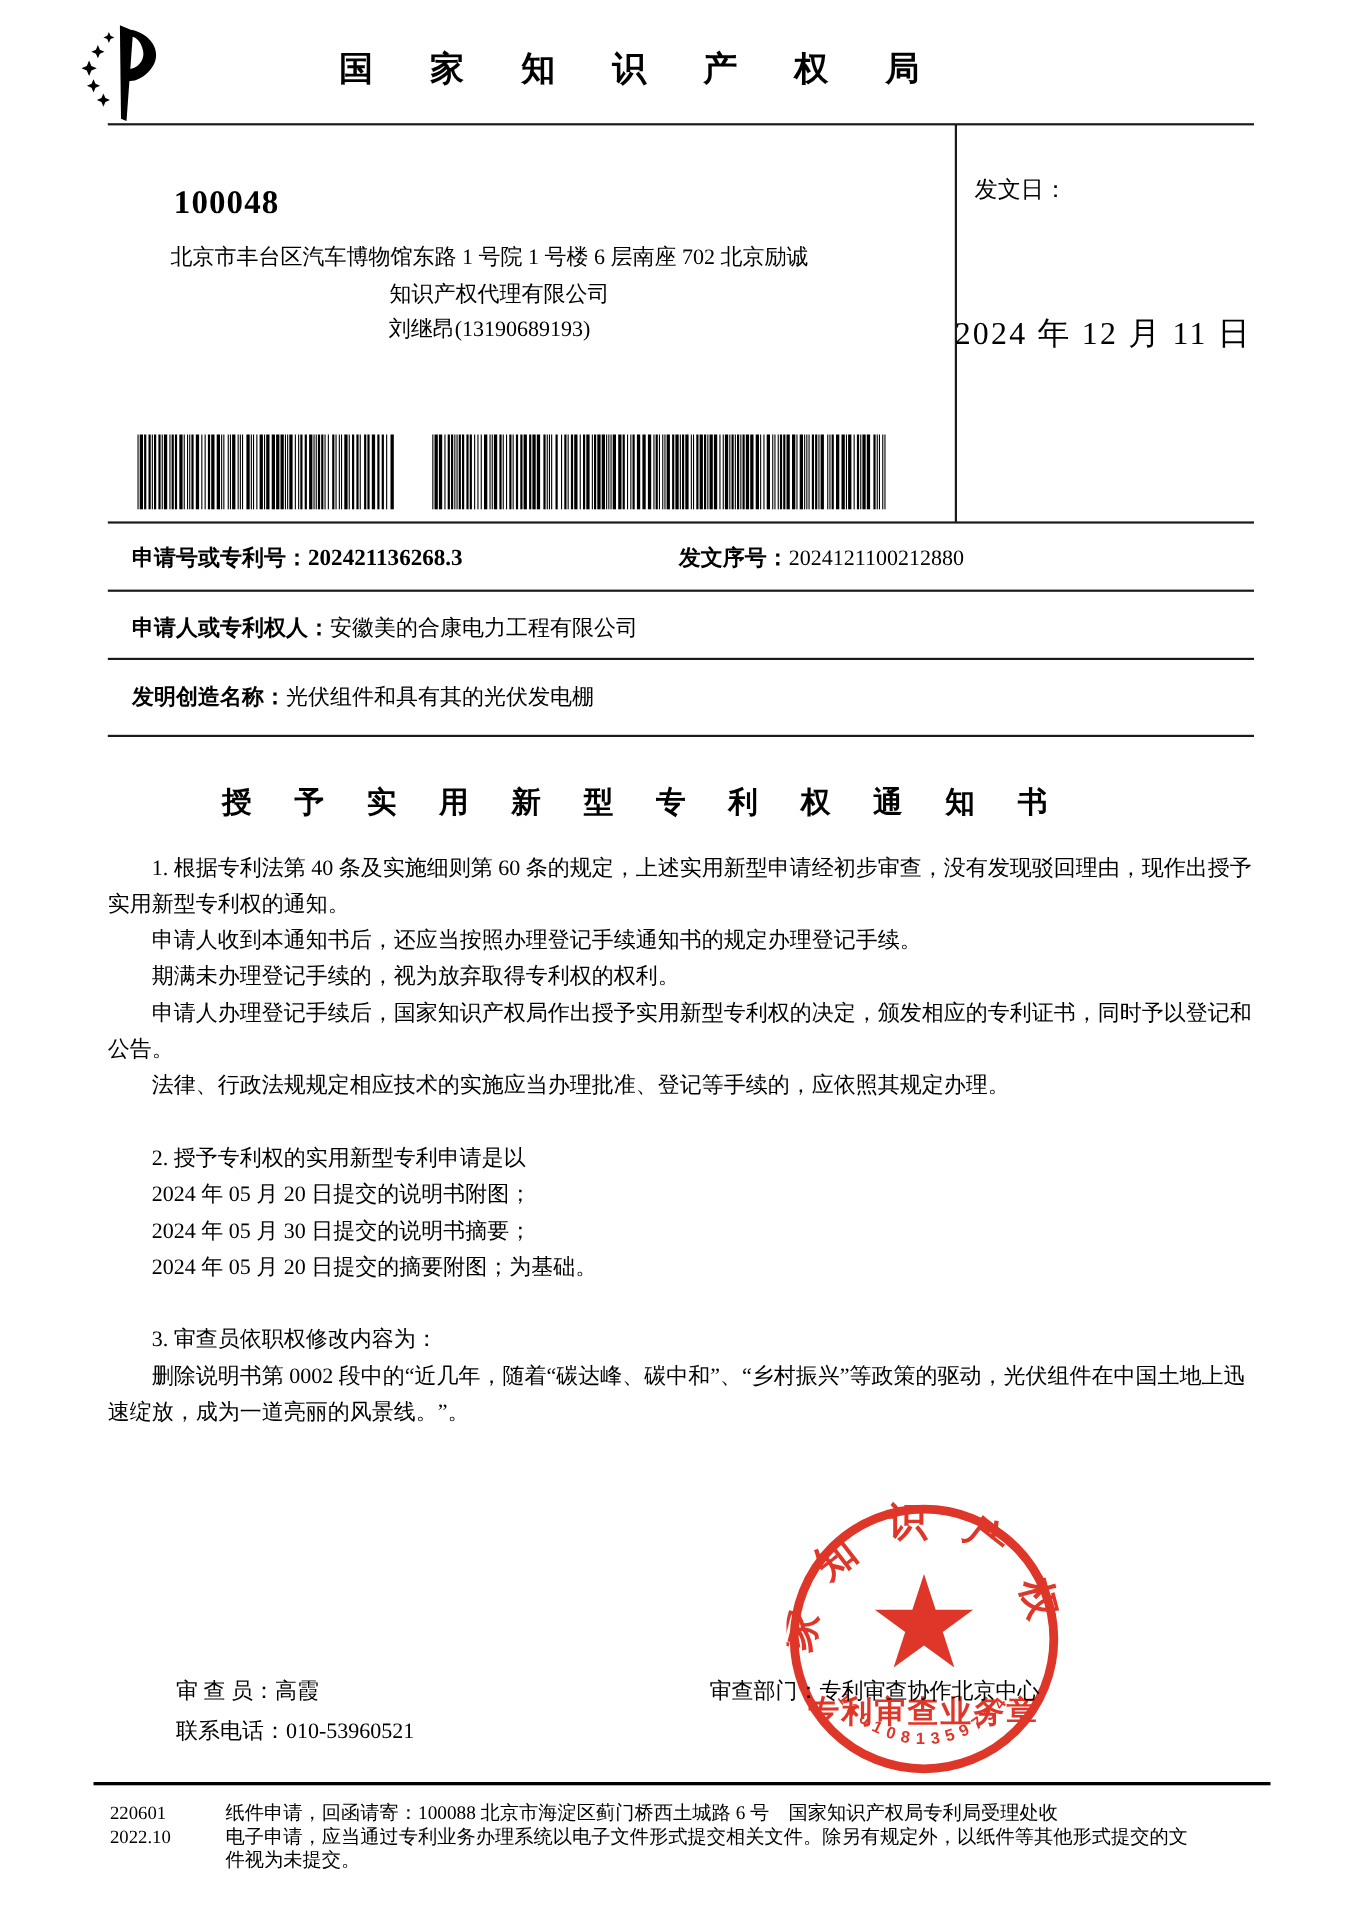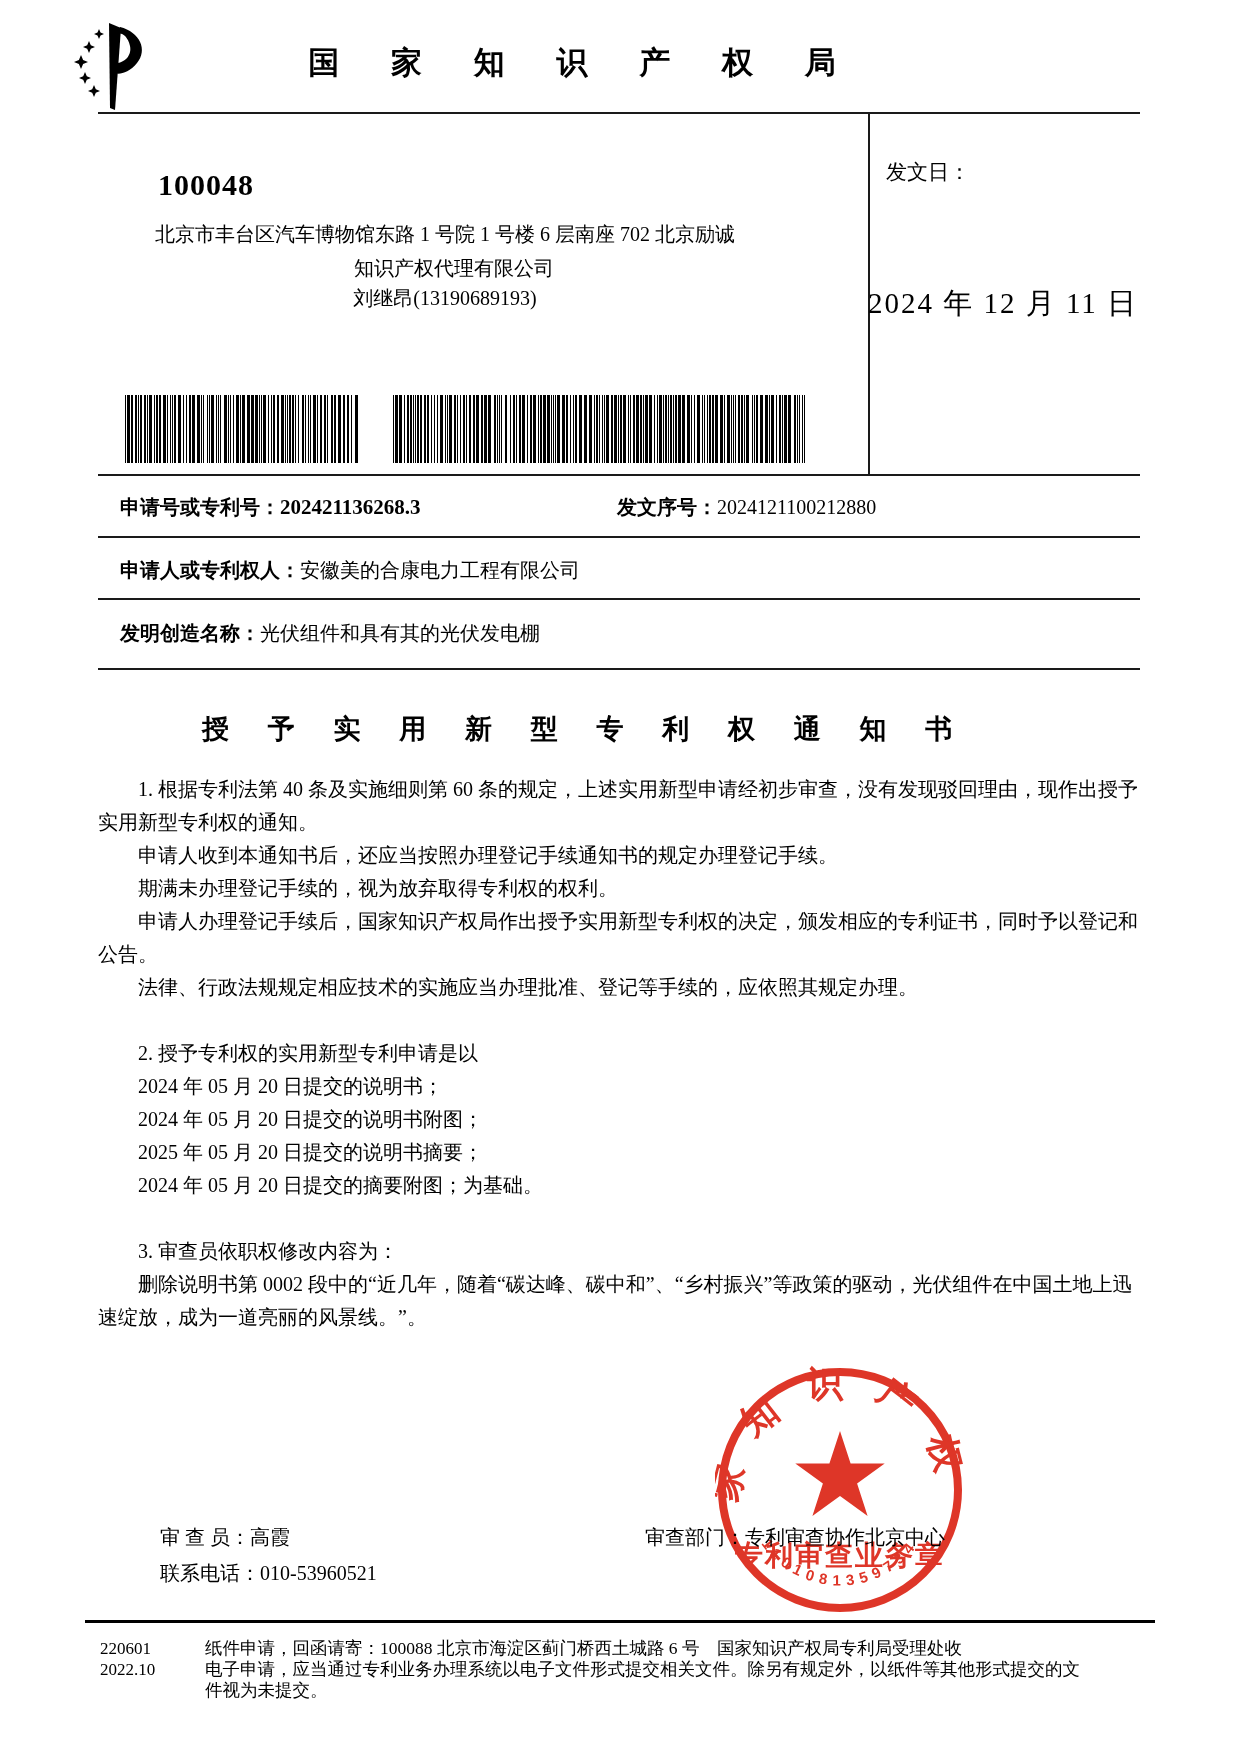--- a/index.html
+++ b/index.html
@@ -295,23 +295,22 @@
   <div class="abs nowrap ctr notice-title" style="left:585px;top:711px;">授 予 实 用 新 型 专 利 权 通 知 书</div>
 
   <div class="abs body-text" style="left:98px;top:773px;width:1048px;">
     <p>1. 根据专利法第 40 条及实施细则第 60 条的规定，上述实用新型申请经初步审查，没有发现驳回理由，现作出授予实用新型专利权的通知。</p>
     <p>申请人收到本通知书后，还应当按照办理登记手续通知书的规定办理登记手续。</p>
     <p>期满未办理登记手续的，视为放弃取得专利权的权利。</p>
     <p>申请人办理登记手续后，国家知识产权局作出授予实用新型专利权的决定，颁发相应的专利证书，同时予以登记和公告。</p>
     <p>法律、行政法规规定相应技术的实施应当办理批准、登记等手续的，应依照其规定办理。</p>
     <div class="gap"></div>
     <p>2. 授予专利权的实用新型专利申请是以</p>
-    <p>2024 年 05 月 20 日提交的说明书；</p>
     <p>2024 年 05 月 20 日提交的说明书附图；</p>
-    <p>2025 年 05 月 20 日提交的说明书摘要；</p>
+    <p>2024 年 05 月 30 日提交的说明书摘要；</p>
     <p>2024 年 05 月 20 日提交的摘要附图；为基础。</p>
     <div class="gap"></div>
     <p>3. 审查员依职权修改内容为：</p>
     <p>删除说明书第 0002 段中的“近几年，随着“碳达峰、碳中和”、“乡村振兴”等政策的驱动，光伏组件在中国土地上迅速绽放，成为一道亮丽的风景线。”。</p>
   </div>
 
   <div class="abs signoff" style="left:160px;top:1524px;">
     <span>审 查 员：</span><span>高霞</span>
   </div>
   <div class="abs signoff" style="left:160px;top:1560px;">

